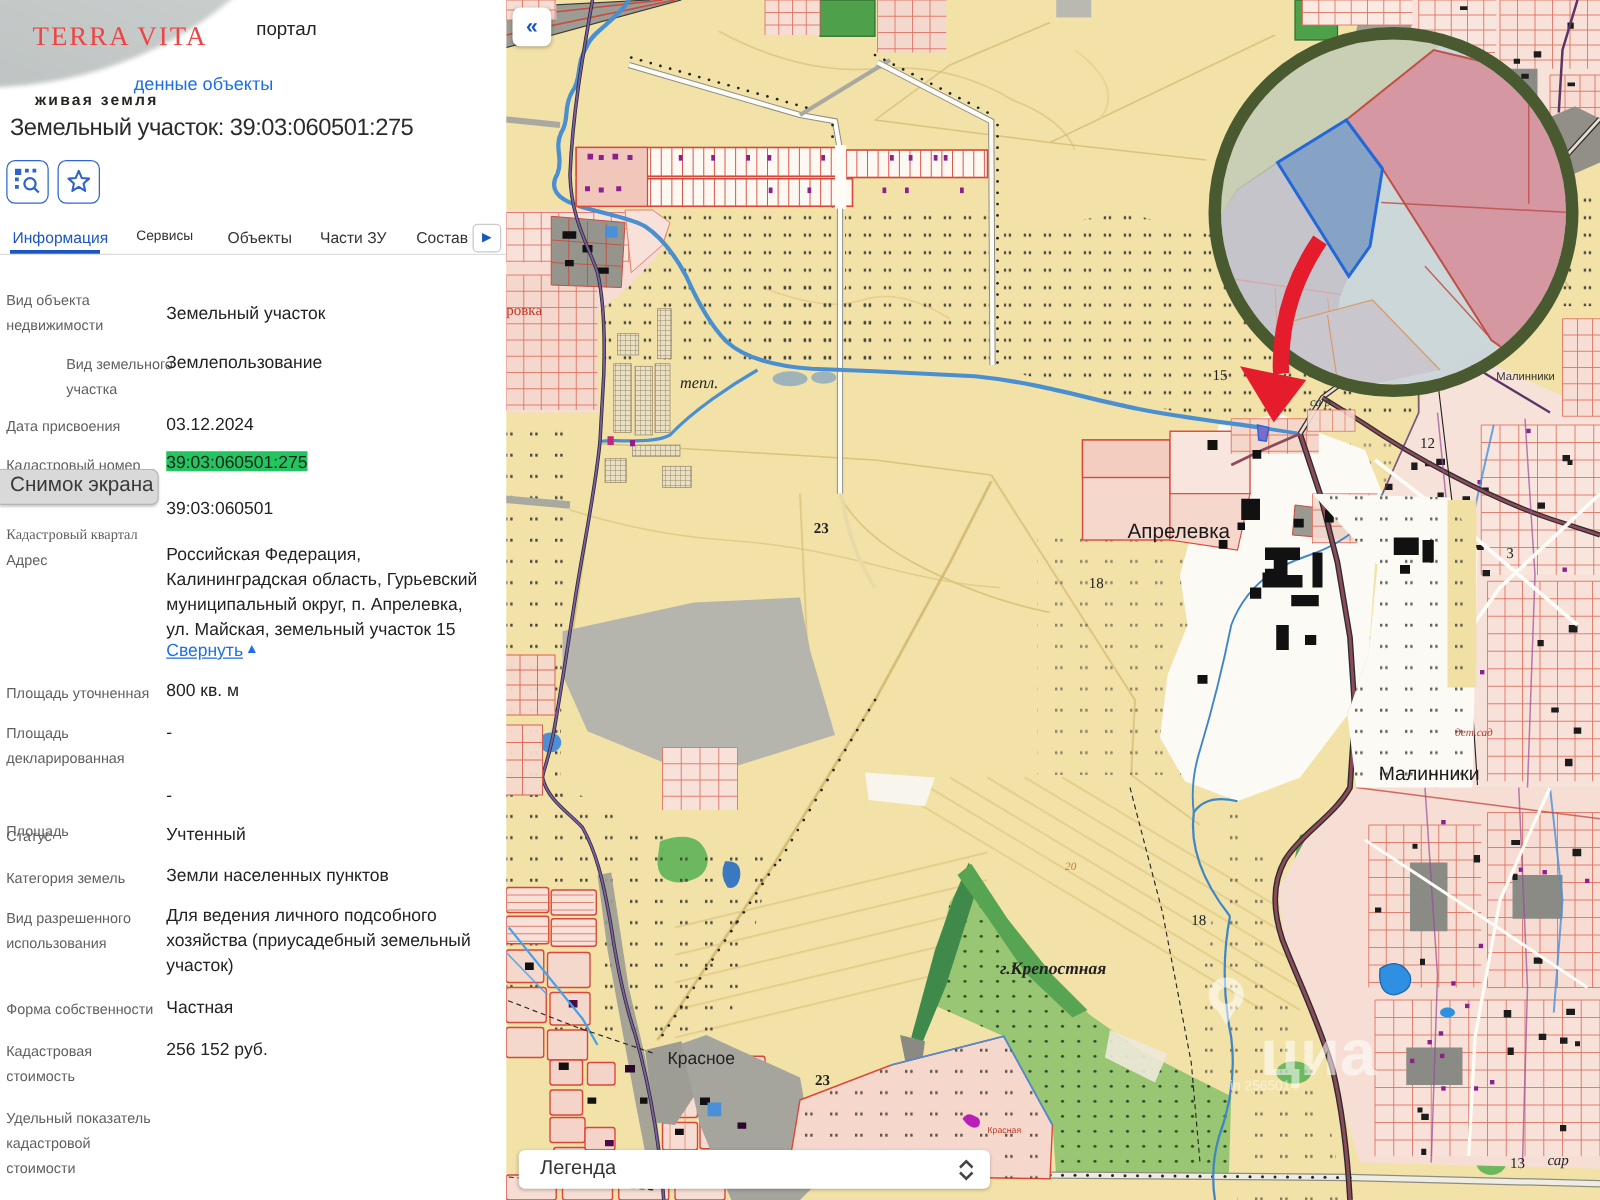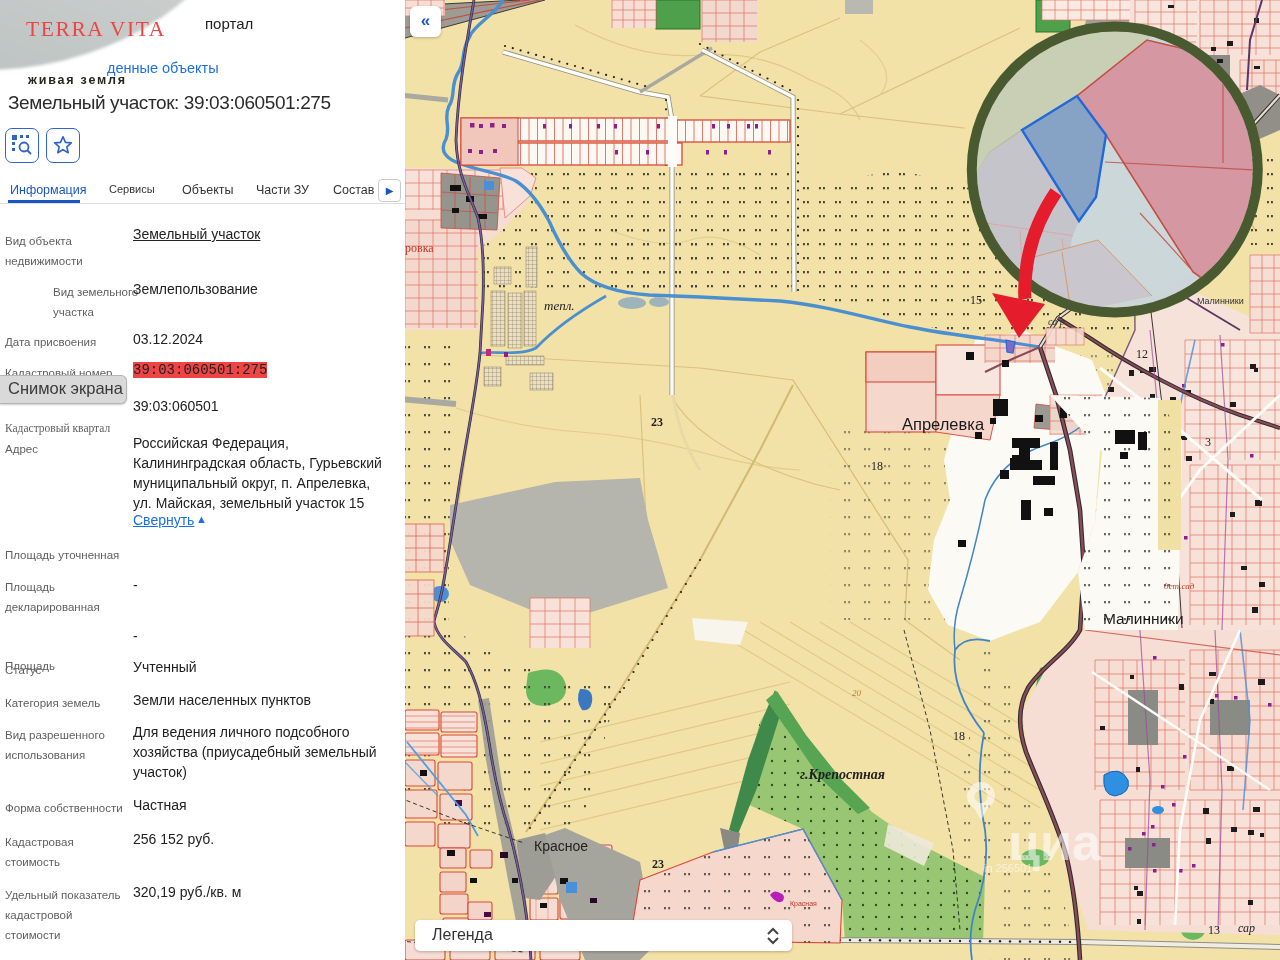--- a/index.html
+++ b/index.html
@@ -686,52 +686,52 @@
   <div style="position:absolute;left:0;top:203px;width:405px;height:1px;background:#ddd;"></div>
   <div style="position:absolute;left:10px;top:183px;font-size:12.5px;color:#1a56c2;">Информация</div>
   <div style="position:absolute;left:8px;top:200px;width:72px;height:3px;background:#1a56c2;"></div>
   <div style="position:absolute;left:109px;top:183px;font-size:11px;color:#333;">Сервисы</div>
   <div style="position:absolute;left:182px;top:183px;font-size:12.5px;color:#333;">Объекты</div>
   <div style="position:absolute;left:256px;top:183px;font-size:12.5px;color:#333;">Части ЗУ</div>
   <div style="position:absolute;left:333px;top:183px;font-size:12.5px;color:#333;">Состав</div>
   <div style="position:absolute;left:378px;top:179px;width:21px;height:21px;border:1px solid #c9c9c9;border-radius:4px;color:#1a56c2;font-size:10px;text-align:center;line-height:21px;">▶</div>
 
   <div class="lbl" style="top:231px;">Вид объекта недвижимости</div>
-  <div class="val" style="top:224px;text-decoration:underline;">Земельный участок</div>
+  <div class="val" style="top:240px;">Земельный участок</div>
   <div class="lbl" style="top:282px;margin-left:48px;">Вид земельного участка</div>
   <div class="val" style="top:279px;">Землепользование</div>
   <div class="lbl" style="top:332px;">Дата присвоения</div>
   <div class="val" style="top:329px;">03.12.2024</div>
   <div class="lbl" style="top:363px;">Кадастровый номер</div>
-  <div class="val" style="top:359px;"><span style="background:#ef4444;font-family:Liberation Mono, monospace;">39:03:060501:275</span></div>
+  <div class="val" style="top:359px;"><span style="background:#22c55e;">39:03:060501:275</span></div>
   <div class="lbl" style="top:418px;font-family:Liberation Serif, serif;">Кадастровый квартал</div>
   <div class="val" style="top:396px;">39:03:060501</div>
   <div style="position:absolute;left:0;top:375px;width:126px;height:27px;background:#d9d9d9;border:1px solid #b5b5b5;border-left:none;border-radius:0 6px 6px 0;box-shadow:0 1px 2px rgba(0,0,0,.2);"></div>
   <div style="position:absolute;left:8px;top:379px;font-size:16.5px;color:#3a3a3a;">Снимок экрана</div>
   <div class="lbl" style="top:439px;">Адрес</div>
   <div class="val" style="top:433px;">Российская Федерация,<br>Калининградская область, Гурьевский<br>муниципальный округ, п. Апрелевка,<br>ул. Майская, земельный участок 15</div>
   <div class="val" style="top:510px;color:#1d6fe8;text-decoration:underline;">Свернуть</div>
   <div style="position:absolute;left:196px;top:513px;color:#1d6fe8;font-size:11px;">▲</div>
   <div class="lbl" style="top:545px;">Площадь уточненная</div>
+  <div class="val" style="top:542px;">800 кв. м</div>
   <div class="lbl" style="top:577px;">Площадь декларированная</div>
   <div class="val" style="top:575px;">-</div>
   <div class="lbl" style="top:628px;margin-top:28px;">Площадь</div>
   <div class="val" style="top:626px;">-</div>
   <div class="lbl" style="top:660px;">Статус</div>
   <div class="val" style="top:657px;">Учтенный</div>
   <div class="lbl" style="top:693px;">Категория земель</div>
   <div class="val" style="top:690px;">Земли населенных пунктов</div>
   <div class="lbl" style="top:725px;">Вид разрешенного использования</div>
   <div class="val" style="top:722px;">Для ведения личного подсобного<br>хозяйства (приусадебный земельный<br>участок)</div>
   <div class="lbl" style="top:798px;">Форма собственности</div>
   <div class="val" style="top:795px;">Частная</div>
   <div class="lbl" style="top:832px;">Кадастровая стоимость</div>
   <div class="val" style="top:829px;">256 152 руб.</div>
   <div class="lbl" style="top:885px;">Удельный показатель кадастровой стоимости</div>
-  <div class="val" style="top:882px;">320,19 руб./кв. м</div>
 </div>
 <div id="collapse">«</div>
 <div id="legend">
       <span>Легенда</span>
   <svg style="position:absolute;right:12px;top:7px;" width="14" height="18" viewBox="0 0 14 18">
     <path d="M2,7L7,2L12,7" fill="none" stroke="#444" stroke-width="2"></path>
     <path d="M2,11L7,16L12,11" fill="none" stroke="#444" stroke-width="2"></path>
   </svg>
 </div>
 </div>

